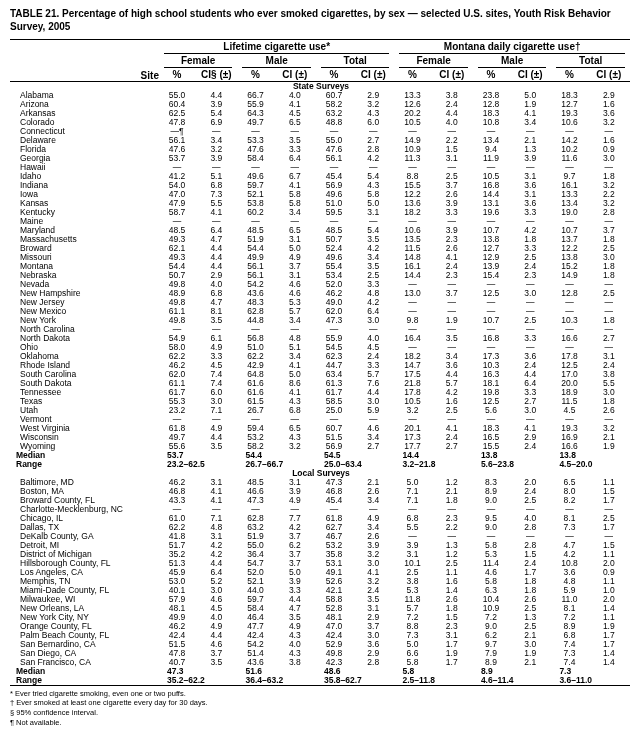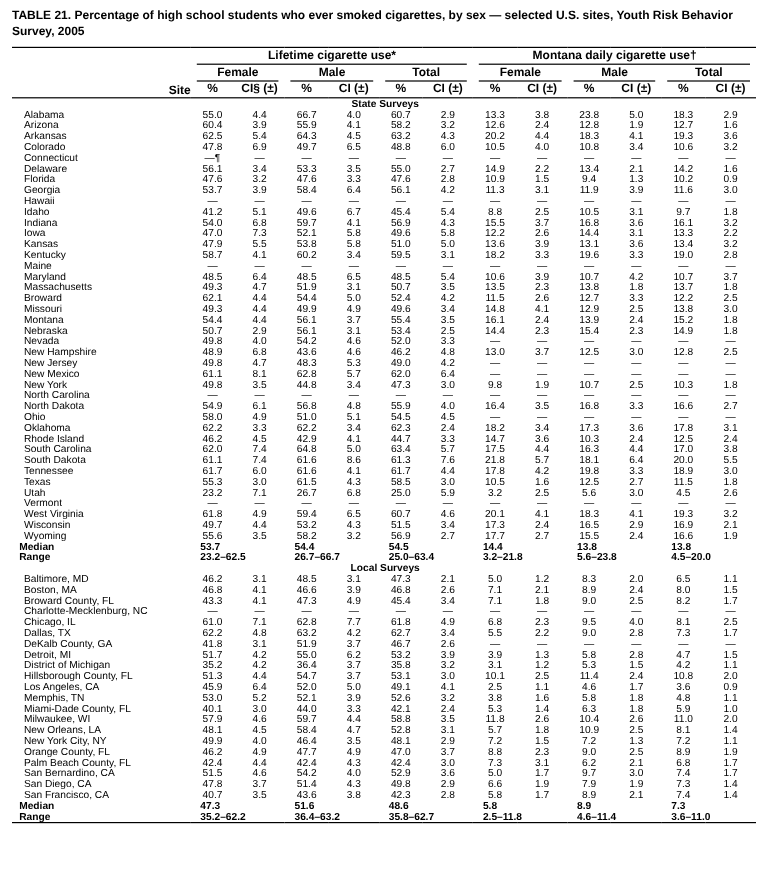--- a/index.html
+++ b/index.html
@@ -1060,13 +1060,19 @@
           <td class="num pair" colspan="2">35.2–62.2</td>
           <td class="num pair" colspan="2">36.4–63.2</td>
           <td class="num pair" colspan="2">35.8–62.7</td>
           <td class="num pair" colspan="2">2.5–11.8</td>
           <td class="num pair" colspan="2">4.6–11.4</td>
           <td class="num pair" colspan="2">3.6–11.0</td>
         </tr>
       </tbody>
   </table>
 
+  <div class="footnotes">
+    <div>* Ever tried cigarette smoking, even one or two puffs.</div>
+    <div>† Ever smoked at least one cigarette every day for 30 days.</div>
+    <div>§ 95% confidence interval.</div>
+    <div>¶ Not available.</div>
+  </div>
 </div>
 
 </body></html>

